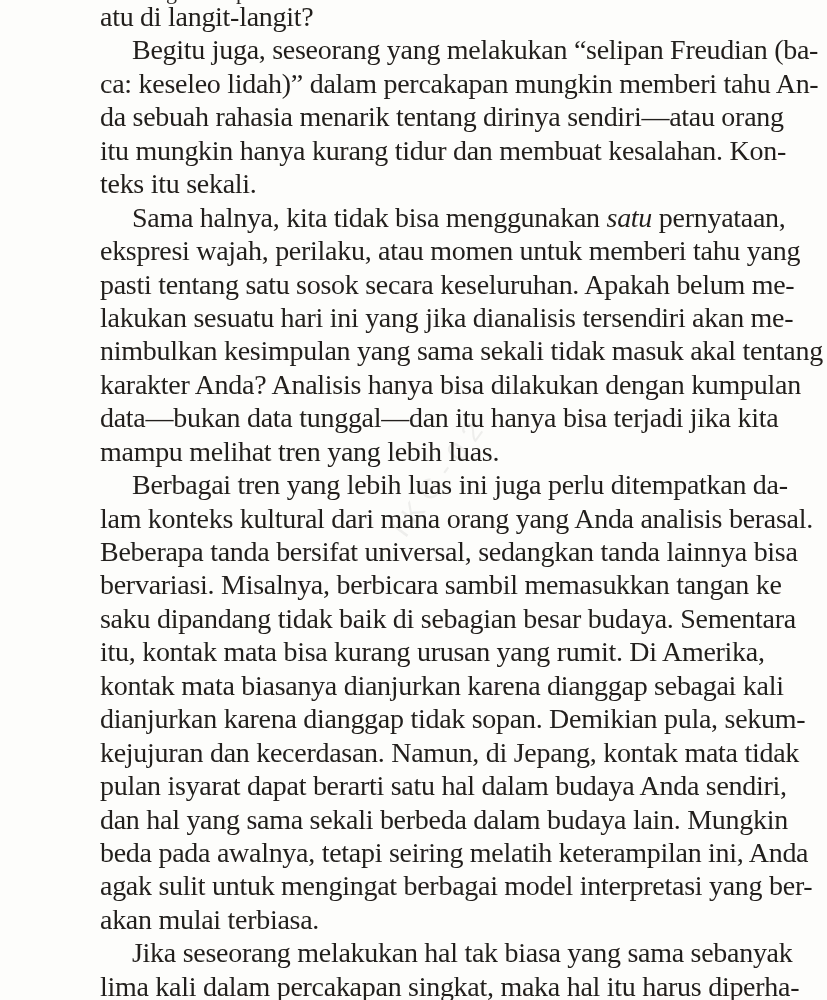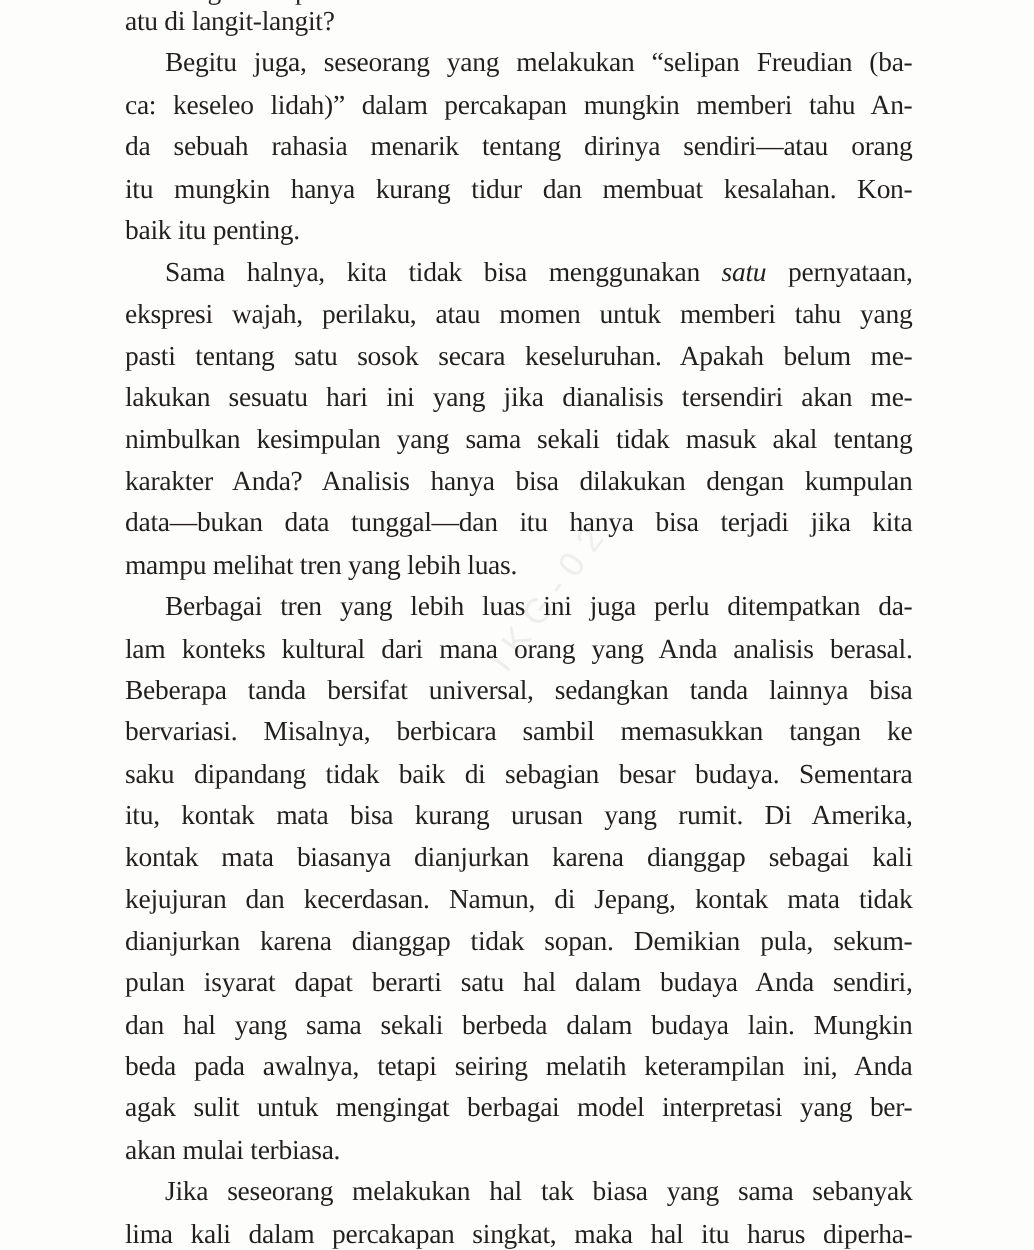--- a/index.html
+++ b/index.html
@@ -12,21 +12,21 @@
     font-family: "Liberation Serif", "DejaVu Serif", serif;
     color: #221f1c;
   }
   .text-block {
     position: absolute;
     left: 100px;
     top: 0;
     width: 630px;
   }
   .line {
-    font-size: 22px;
+    font-size: 28px;
     line-height: 33.45px;
     height: 33.45px;
     letter-spacing: -0.01em;
     white-space: nowrap;
     text-align: justify;
     text-align-last: justify;
   }
   .line.left {
     text-align: left;
     text-align-last: left;
@@ -77,38 +77,38 @@
     <span class="top-frag f0">g</span>
     <span class="top-frag f1">p</span>
   </div>
 
   <div class="text-block">
     <div class="line left">atu di langit-langit?</div>
     <div class="line indent">Begitu juga, seseorang yang melakukan “selipan Freudian (ba-</div>
     <div class="line">ca: keseleo lidah)” dalam percakapan mungkin memberi tahu An-</div>
     <div class="line">da sebuah rahasia menarik tentang dirinya sendiri—atau orang</div>
     <div class="line">itu mungkin hanya kurang tidur dan membuat kesalahan. Kon-</div>
-    <div class="line left">baik itu penting.</div>
+    <div class="line left">teks itu sekali.</div>
     <div class="line indent"><span>Sama halnya, kita tidak bisa menggunakan </span><span class="em">satu</span><span> pernyataan,</span></div>
     <div class="line">ekspresi wajah, perilaku, atau momen untuk memberi tahu yang</div>
     <div class="line">pasti tentang satu sosok secara keseluruhan. Apakah belum me-</div>
     <div class="line">lakukan sesuatu hari ini yang jika dianalisis tersendiri akan me-</div>
     <div class="line">nimbulkan kesimpulan yang sama sekali tidak masuk akal tentang</div>
     <div class="line">karakter Anda? Analisis hanya bisa dilakukan dengan kumpulan</div>
     <div class="line">data—bukan data tunggal—dan itu hanya bisa terjadi jika kita</div>
     <div class="line left">mampu melihat tren yang lebih luas.</div>
     <div class="line indent">Berbagai tren yang lebih luas ini juga perlu ditempatkan da-</div>
     <div class="line">lam konteks kultural dari mana orang yang Anda analisis berasal.</div>
     <div class="line">Beberapa tanda bersifat universal, sedangkan tanda lainnya bisa</div>
     <div class="line">bervariasi. Misalnya, berbicara sambil memasukkan tangan ke</div>
     <div class="line">saku dipandang tidak baik di sebagian besar budaya. Sementara</div>
     <div class="line">itu, kontak mata bisa kurang urusan yang rumit. Di Amerika,</div>
     <div class="line">kontak mata biasanya dianjurkan karena dianggap sebagai kali</div>
+    <div class="line">dianjurkan karena dianggap tidak sopan. Demikian pula, sekum-</div>
     <div class="line">kejujuran dan kecerdasan. Namun, di Jepang, kontak mata tidak</div>
-    <div class="line">dianjurkan karena dianggap tidak sopan. Demikian pula, sekum-</div>
     <div class="line">pulan isyarat dapat berarti satu hal dalam budaya Anda sendiri,</div>
     <div class="line">dan hal yang sama sekali berbeda dalam budaya lain. Mungkin</div>
     <div class="line">beda pada awalnya, tetapi seiring melatih keterampilan ini, Anda</div>
     <div class="line">agak sulit untuk mengingat berbagai model interpretasi yang ber-</div>
     <div class="line left">akan mulai terbiasa.</div>
     <div class="line indent">Jika seseorang melakukan hal tak biasa yang sama sebanyak</div>
     <div class="line">lima kali dalam percakapan singkat, maka hal itu harus diperha-</div>
   </div>
 
 </div>

